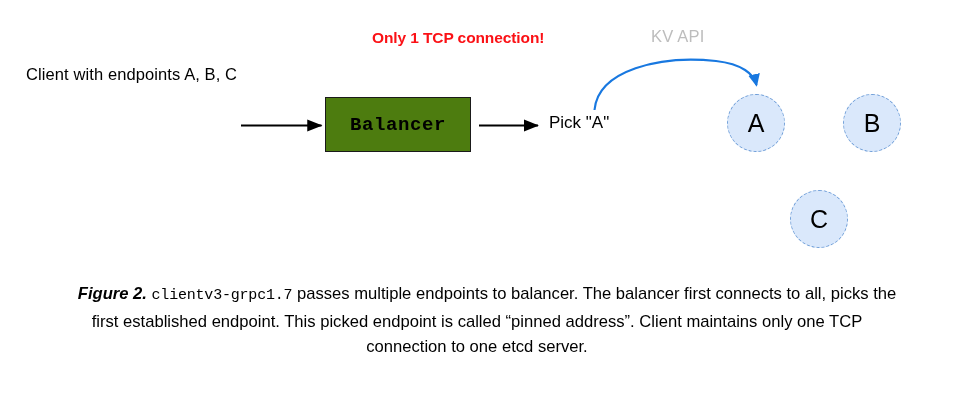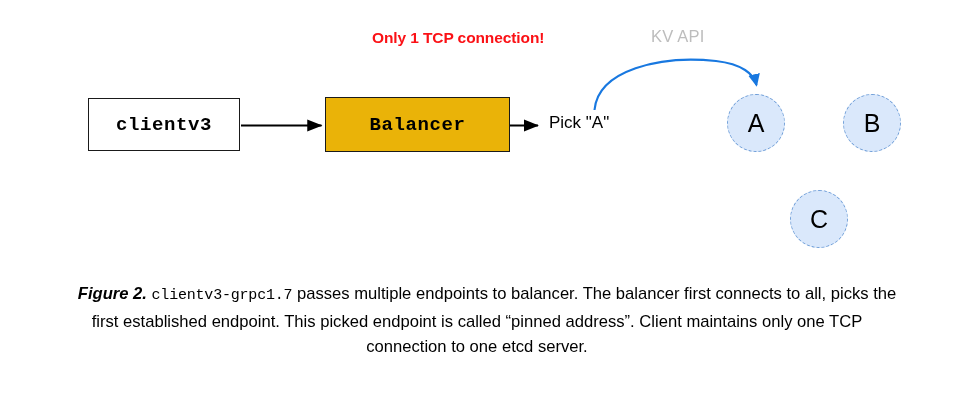--- a/index.html
+++ b/index.html
@@ -103,23 +103,23 @@
     left: 88px;
     top: 98px;
     width: 152px;
     height: 53px;
     background: #ffffff;
   }
 
   #box-balancer {
     left: 325px;
     top: 97px;
-    width: 185px;
+    width: 146px;
     height: 55px;
-    background: #eab308;
+    background: #4d7c0f;
   }
 
   
   .endpoint-circle {
     box-sizing: border-box;
     width: 58px;
     height: 58px;
     border-radius: 50%;
     background: #dae8fb;
     border: 1.6px dashed #6f9ed8;
@@ -176,28 +176,28 @@
         </marker>
       </defs>
 
       <line x1="241" y1="125.5" x2="321.5" y2="125.5" stroke="#000000" stroke-width="1.9" marker-end="url(#arrow-black)"></line>
 
       <line x1="479" y1="125.5" x2="538" y2="125.5" stroke="#000000" stroke-width="1.9" marker-end="url(#arrow-black)"></line>
 
       <path d="M 594.5,110 C 598,70 660,55 716,61 C 742,64 754,74 756.5,85" fill="none" stroke="#1878e0" stroke-width="2.1" marker-end="url(#arrow-blue)"></path>
     </svg>
 
+    <div class="abs label-client-endpoints">Client with endpoints A, B, C</div>
 
     <div class="abs label-warning">Only 1 TCP connection!</div>
 
     <div class="abs label-kvapi">KV API</div>
 
     <div class="abs label-pick">Pick "A"</div>
 
-    <div class="abs node-box" id="box-clientv3">clientv3</div>
 
     <div class="abs node-box" id="box-balancer">Balancer</div>
 
     <div class="abs endpoint-circle" id="circle-a">A</div>
 
     <div class="abs endpoint-circle" id="circle-b">B</div>
 
     <div class="abs endpoint-circle" id="circle-c">C</div>
 
   </div>

